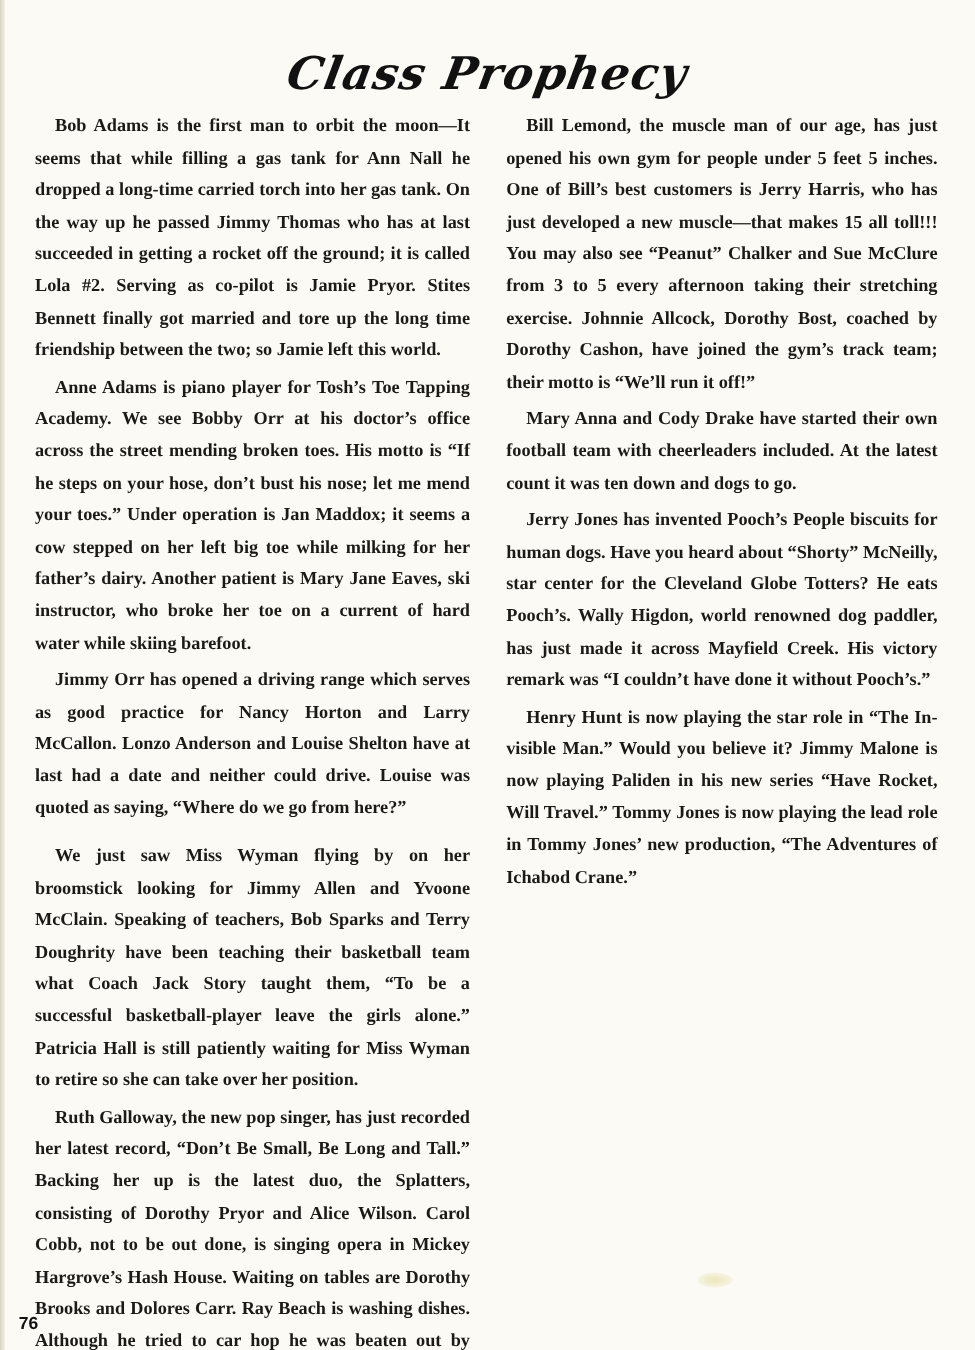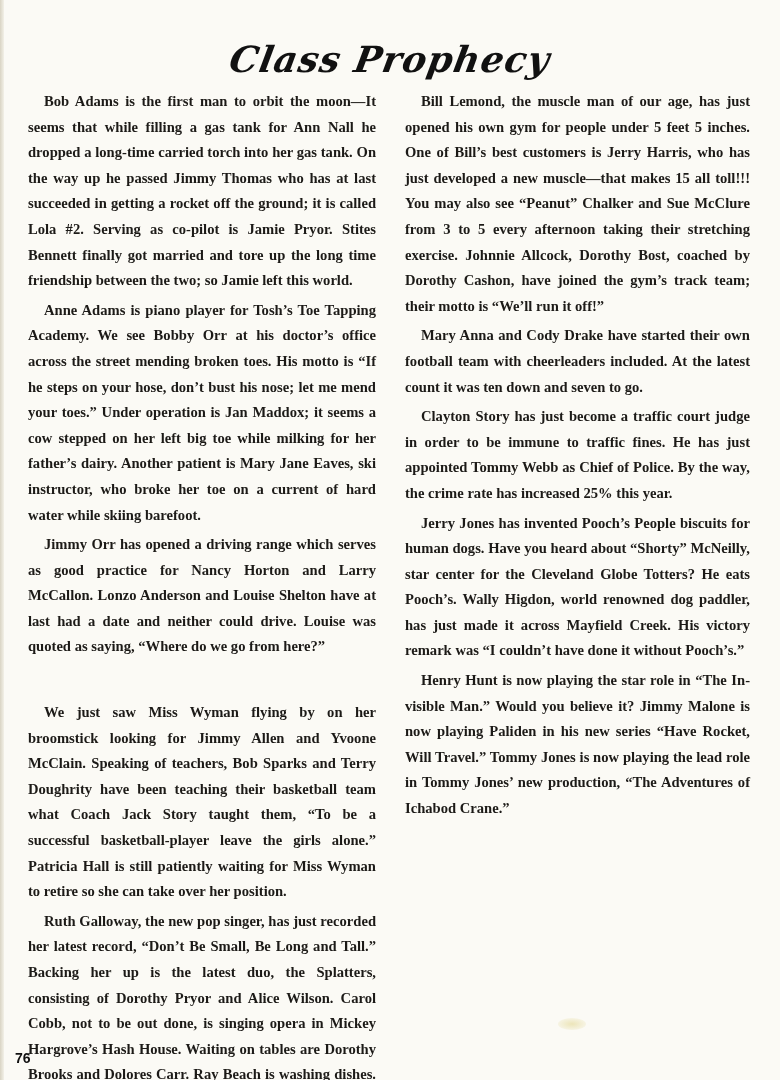--- a/index.html
+++ b/index.html
@@ -46,21 +46,21 @@
       text-align: justify;
       hyphens: manual;
     }
     .col-left { left: 28px; }
     .col-right { left: 405px; width: 345px; }
     .para {
       margin: 0 0 4px 0;
       text-indent: 16px;
       font-weight: bold;
     }
-    .para.gap-after { margin-bottom: 40px; }
+    .para.gap-after { margin-bottom: 13px; }
     .page-number {
       position: absolute;
       left: 15px;
       top: 1050px;
       font-family: "Liberation Sans", sans-serif;
       font-weight: bold;
       font-size: 14px;
       color: #111;
     }
     .stain {
@@ -84,21 +84,20 @@
   <p class="para">Bob Adams is the first man to orbit the moon—It seems that while filling a gas tank for Ann Nall he dropped a long-time carried torch into her gas tank. On the way up he passed Jimmy Thomas who has at last succeeded in getting a rocket off the ground; it is called Lola #2. Serv­ing as co-pilot is Jamie Pryor. Stites Bennett finally got married and tore up the long time friendship between the two; so Jamie left this world.</p>
   <p class="para">Anne Adams is piano player for Tosh’s Toe Tapping Academy. We see Bobby Orr at his doctor’s office across the street mending broken toes. His motto is “If he steps on your hose, don’t bust his nose; let me mend your toes.” Under operation is Jan Maddox; it seems a cow stepped on her left big toe while milking for her father’s dairy. An­other patient is Mary Jane Eaves, ski instructor, who broke her toe on a current of hard water while skiing barefoot.</p>
   <p class="para gap-after">Jimmy Orr has opened a driving range which serves as good practice for Nancy Horton and Larry McCallon. Lonzo Anderson and Louise Shelton have at last had a date and neither could drive. Louise was quoted as saying, “Where do we go from here?”</p>
   <p class="para">We just saw Miss Wyman flying by on her broomstick looking for Jimmy Allen and Yvoone McClain. Speaking of teachers, Bob Sparks and Terry Doughrity have been teaching their basketball team what Coach Jack Story taught them, “To be a successful basketball-player leave the girls alone.” Patricia Hall is still patiently waiting for Miss Wyman to retire so she can take over her position.</p>
   <p class="para">Ruth Galloway, the new pop singer, has just recorded her latest record, “Don’t Be Small, Be Long and Tall.” Backing her up is the latest duo, the Splatters, consisting of Dorothy Pryor and Alice Wilson. Carol Cobb, not to be out done, is singing opera in Mickey Hargrove’s Hash House. Waiting on tables are Dorothy Brooks and Dolores Carr. Ray Beach is washing dishes. Although he tried to car hop he was beaten out by Terry Glover.</p>
   <p class="para">David Richie and Winston Howard now own their own paper. Sondra Potts and Janice Adams have their own column, “Advice to the Love-Lorn.” Red Erwin has his own sports column called “Red’s Jive.”</p>
 </div>
 
 <div class="column col-right">
   <p class="para">Bill Lemond, the muscle man of our age, has just opened his own gym for people under 5 feet 5 inches. One of Bill’s best customers is Jerry Harris, who has just developed a new muscle—that makes 15 all toll!!! You may also see “Peanut” Chalker and Sue McClure from 3 to 5 every af­ternoon taking their stretching exercise. Johnnie Allcock, Dorothy Bost, coached by Dorothy Cashon, have joined the gym’s track team; their motto is “We’ll run it off!”</p>
-  <p class="para">Mary Anna and Cody Drake have started their own football team with cheerleaders included. At the latest count it was ten down and seven to go.</p>
-  <p class="para">Clayton Story has just become a traffic court judge in order to be immune to traffic fines. He has just appointed Tommy Webb as Chief of Police. By the way, the crime rate has increased 25% this year.</p>
+  <p class="para">Mary Anna and Cody Drake have started their own football team with cheerleaders included. At the latest count it was ten down and dogs to go.</p>
   <p class="para">Jerry Jones has invented Pooch’s People biscuits for human dogs. Have you heard about “Shorty” McNeilly, star center for the Cleveland Globe Totters? He eats Pooch’s. Wally Higdon, world renowned dog paddler, has just made it across Mayfield Creek. His victory remark was “I couldn’t have done it without Pooch’s.”</p>
   <p class="para">Henry Hunt is now playing the star role in “The In­visible Man.” Would you believe it? Jimmy Malone is now playing Paliden in his new series “Have Rocket, Will Travel.” Tommy Jones is now playing the lead role in Tommy Jones’ new production, “The Adventures of Icha­bod Crane.”</p>
 </div>
 
 <div class="stain"></div>
 
 <div class="page-number">76</div>
 
 </body></html>

